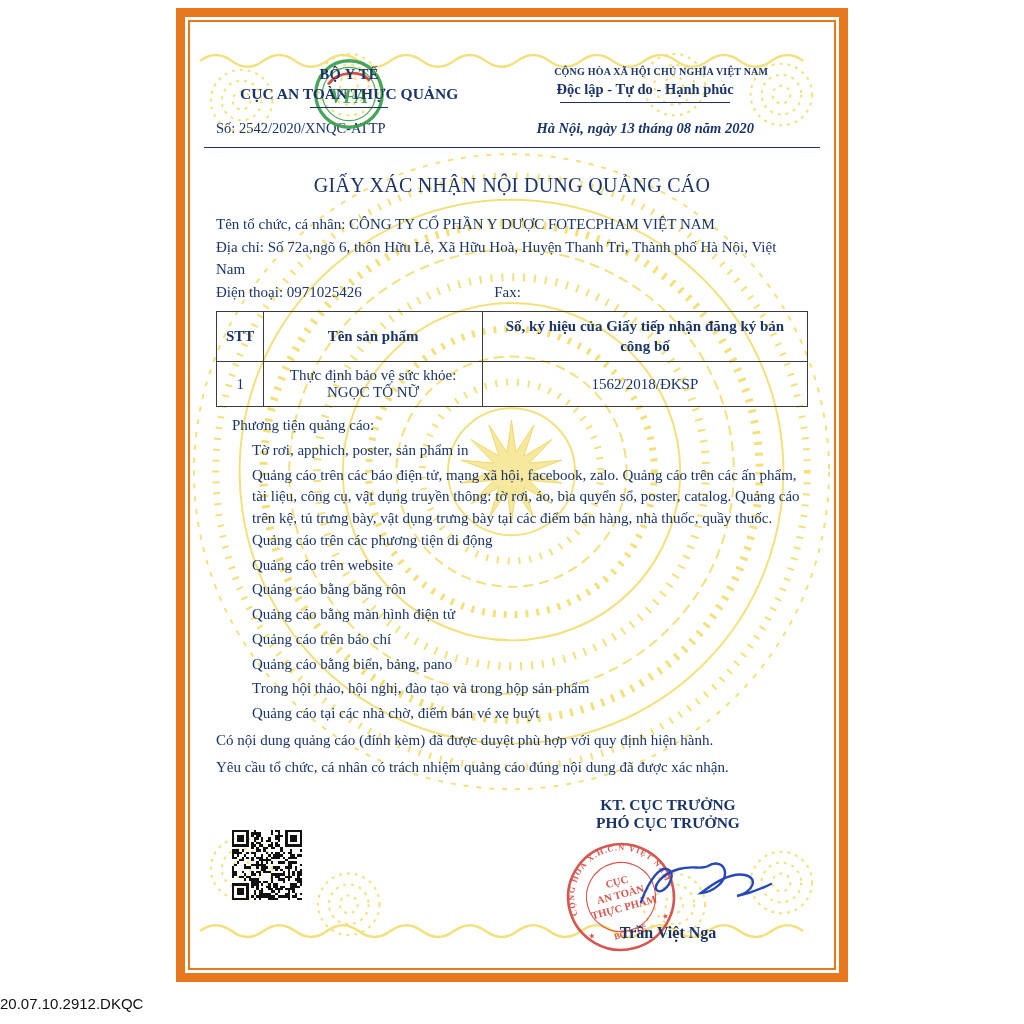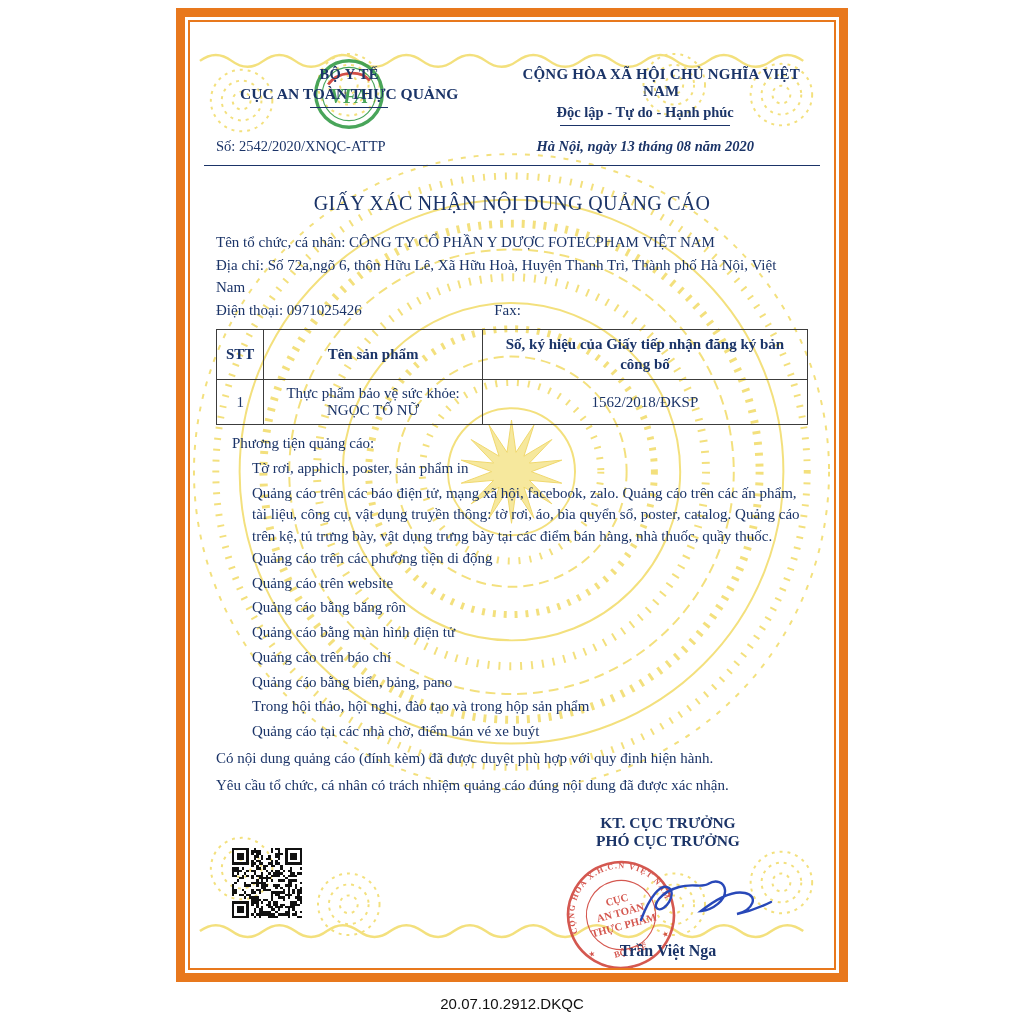--- a/index.html
+++ b/index.html
@@ -9,21 +9,21 @@
   svg.pattern{position:absolute;inset:0;width:100%;height:100%;opacity:.9;}
   .content{position:relative;z-index:1;padding:44px 26px 0;font-size:15px;}
 
   .hdr-row{display:flex;}
   .hdr-left{width:45%;text-align:center;position:relative;}
   .hdr-right{width:55%;text-align:center;position:relative;}
   .vfa-logo{position:absolute;left:50%;top:-10px;transform:translateX(-50%);z-index:0;opacity:.92;}
   .hdr-left > div{position:relative;z-index:1;}
   .ministry{font-weight:bold;font-size:14.5px;letter-spacing:.4px;}
   .department{font-weight:bold;font-size:15.5px;margin-top:2px;}
-  .nat-title{font-weight:bold;font-size:15px;letter-spacing:.2px;margin-left:32px;}
+  .nat-title{font-weight:bold;font-size:10px;letter-spacing:.2px;margin-left:32px;}
   .nat-motto{font-weight:bold;font-size:14.5px;margin-top:4px;}
   .underline-s{width:78px;border-top:1.5px solid #1b3468;margin:4px auto 0;}
   .underline-l{width:170px;border-top:1.5px solid #1b3468;margin:4px auto 0;}
   .meta-row{display:flex;margin-top:12px;font-size:14.5px;}
   .meta-num{width:45%;text-align:left;}
   .meta-date{width:55%;text-align:center;font-weight:bold;font-style:italic;}
   .hdr-divider{border-top:1.5px solid #1b3468;margin:10px -12px 0;}
 
   .doc-title{text-align:center;font-weight:normal;font-size:20px;margin-top:26px;letter-spacing:.3px;}
 
@@ -42,21 +42,21 @@
   .closing{margin-top:5px;line-height:1.45;}
 
   .bottom{position:relative;height:170px;margin-top:6px;}
   .qr{position:absolute;left:16px;top:46px;width:70px;height:70px;}
   .sign-block{position:absolute;right:0;top:12px;width:280px;text-align:center;}
   .sign-t1,.sign-t2{font-weight:bold;font-size:15.5px;}
   .stamp{position:absolute;left:32px;top:40px;width:122px;height:122px;opacity:.88;}
   .signature{position:absolute;left:100px;top:44px;width:156px;height:80px;}
   .sign-name{position:absolute;left:0;right:0;top:128px;font-weight:bold;font-size:16px;}
 
-  .caption{position:absolute;left:0;right:0;top:995px;text-align:center;font-family:"Liberation Sans",sans-serif;font-size:15px;color:#111;}
+  .caption{position:absolute;left:0;right:0;top:995px;font-family:"Liberation Sans",sans-serif;font-size:15px;color:#111;}
 </style>
 </head>
 <body>
 
 <div class="page">
   <div class="cert">
     <div class="cert-frame">
 
       <svg class="pattern" viewBox="0 0 649 951" aria-hidden="true">
         <g id="deco" fill="none" stroke="#f2dd70">
@@ -143,21 +143,21 @@
         <table class="products">
           <tbody>
               <tr>
             <th class="col-stt">STT</th>
             <th class="col-name">Tên sản phẩm</th>
             <th class="col-num">Số, ký hiệu của Giấy tiếp nhận đăng ký bản công bố</th>
           </tr>
           <tr>
             <td>1</td>
             <td>
-              <div>Thực phẩm bảo vệ sức khỏe:</div>
+              <div>Thực định bảo vệ sức khỏe:</div>
               <div>NGỌC TỐ NỮ</div>
             </td>
             <td>1562/2018/ĐKSP</td>
           </tr>
         </tbody>
           </table>
 
         <div class="media">
           <div>Phương tiện quảng cáo:</div>
           <div class="media-items">

